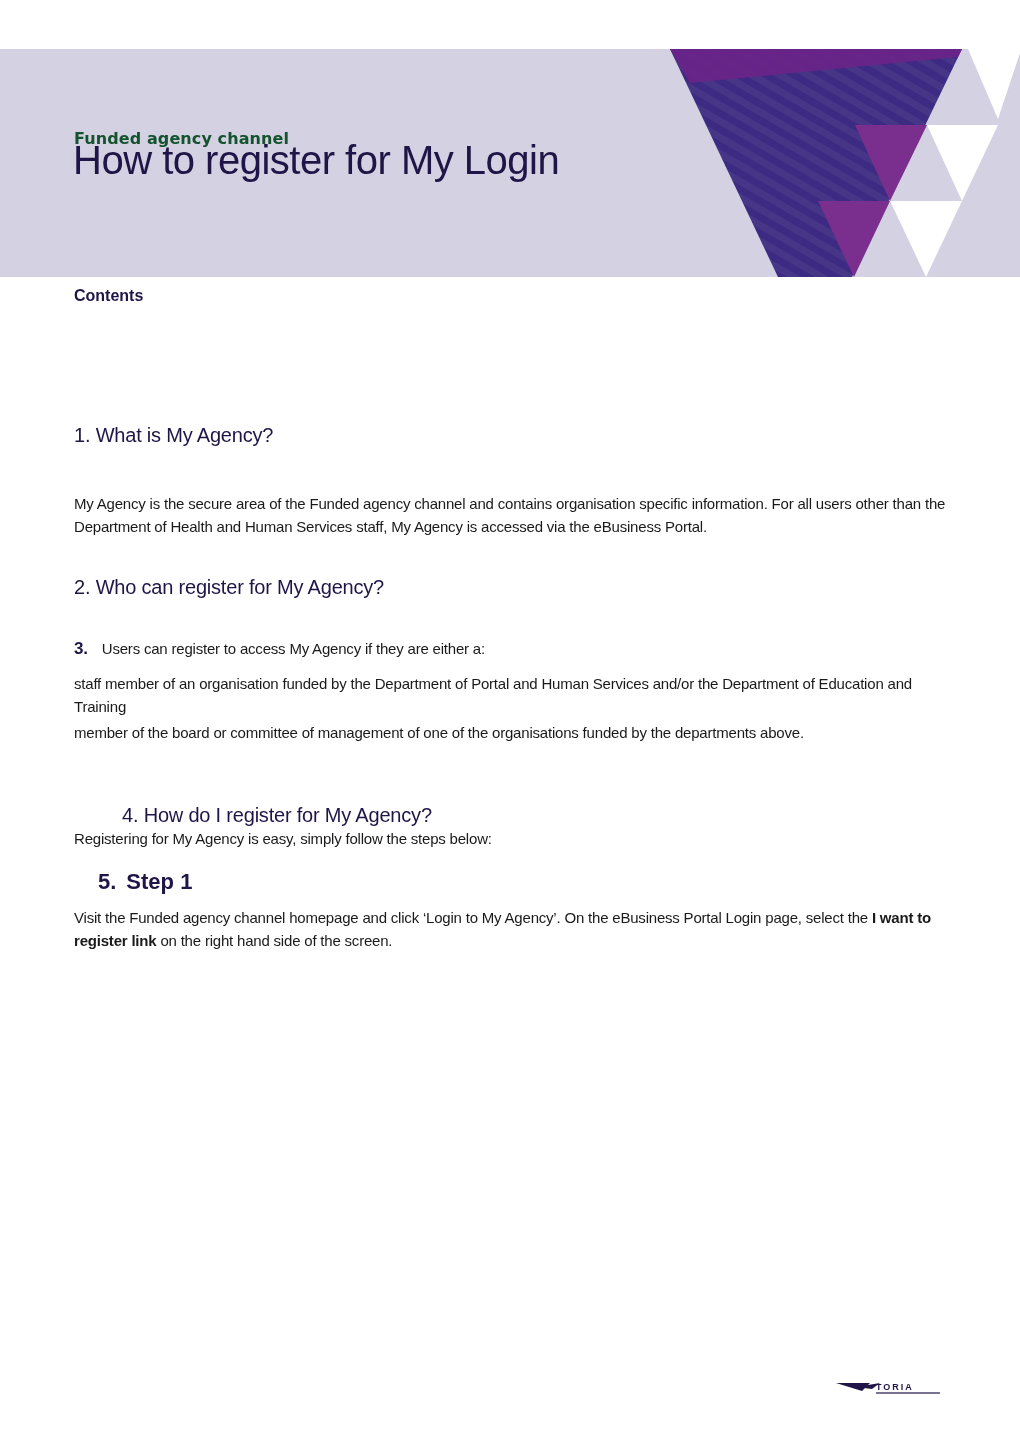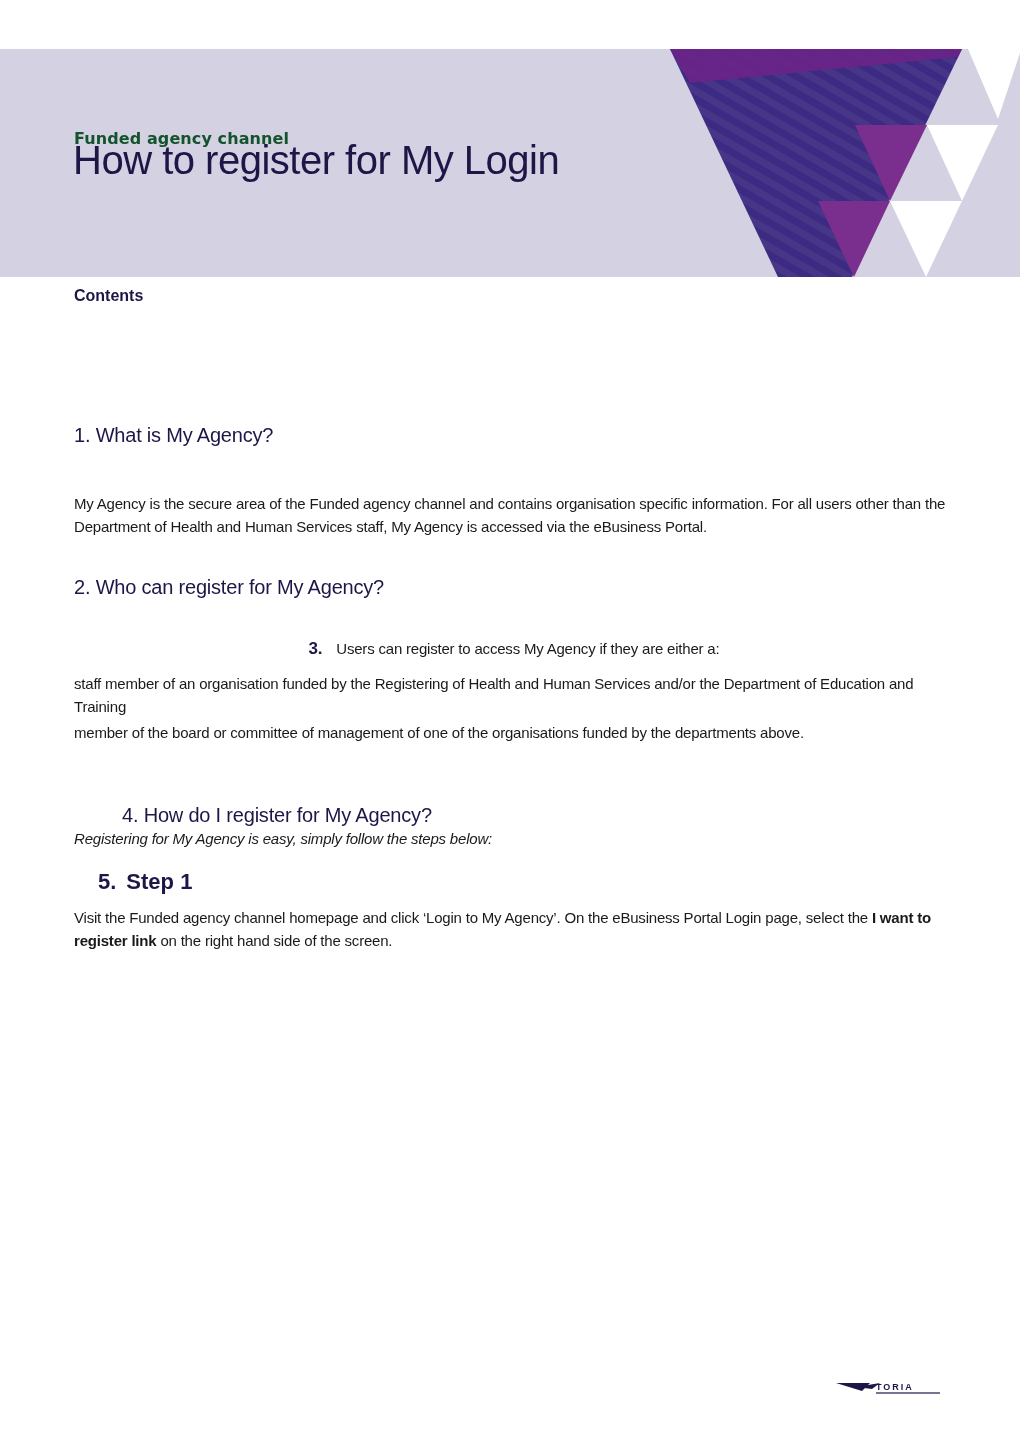--- a/index.html
+++ b/index.html
@@ -51,28 +51,28 @@
   <div class="channel">Funded agency channel</div>
 </div>
 <div class="title">How to register for My Login</div>
 
 <div class="contents">Contents</div>
 
 <div class="h2" style="top:424px;">1. What is My Agency?</div>
 <div class="p" style="top:492px;">My Agency is the secure area of the Funded agency channel and contains organisation specific information. For all users other than the Department of Health and Human Services staff, My Agency is accessed via the eBusiness Portal.</div>
 
 <div class="h2" style="top:576px;">2. Who can register for My Agency?</div>
-<div class="p" style="top:637px;text-align:center;">
+<div class="p" style="top:637px;">
   <span class="num3">3.</span><span>Users can register to access My Agency if they are either a:</span>
 </div>
-<div class="p" style="top:672px; width:870px;">staff member of an organisation funded by the Registering of Health and Human Services and/or the Department of Education and Training</div>
+<div class="p" style="top:672px; width:870px;">staff member of an organisation funded by the Department of Portal and Human Services and/or the Department of Education and Training</div>
 <div class="p" style="top:721px; width:880px;">member of the board or committee of management of one of the organisations funded by the departments above.</div>
 
 <div class="h2" style="top:804px;margin-left:48px;">4. How do I register for My Agency?</div>
-<div class="p" style="top:827px;font-style:italic;">Registering for My Agency is easy, simply follow the steps below:</div>
+<div class="p" style="top:827px;">Registering for My Agency is easy, simply follow the steps below:</div>
 
 <div class="h3">
   <span class="n">5.</span><span>Step 1</span>
 </div>
 <div class="p" style="top:906px; width:870px;">
   <span>Visit the Funded agency channel homepage and click ‘Login to My Agency’. On the eBusiness Portal Login page, select the </span><b>I want to register link</b><span> on the right hand side of the screen.</span>
 </div>
 
 <svg class="logo" width="112" height="16" viewBox="0 0 112 16">
   <polygon points="0,2 34,2 26,10" fill="#201547"></polygon>

